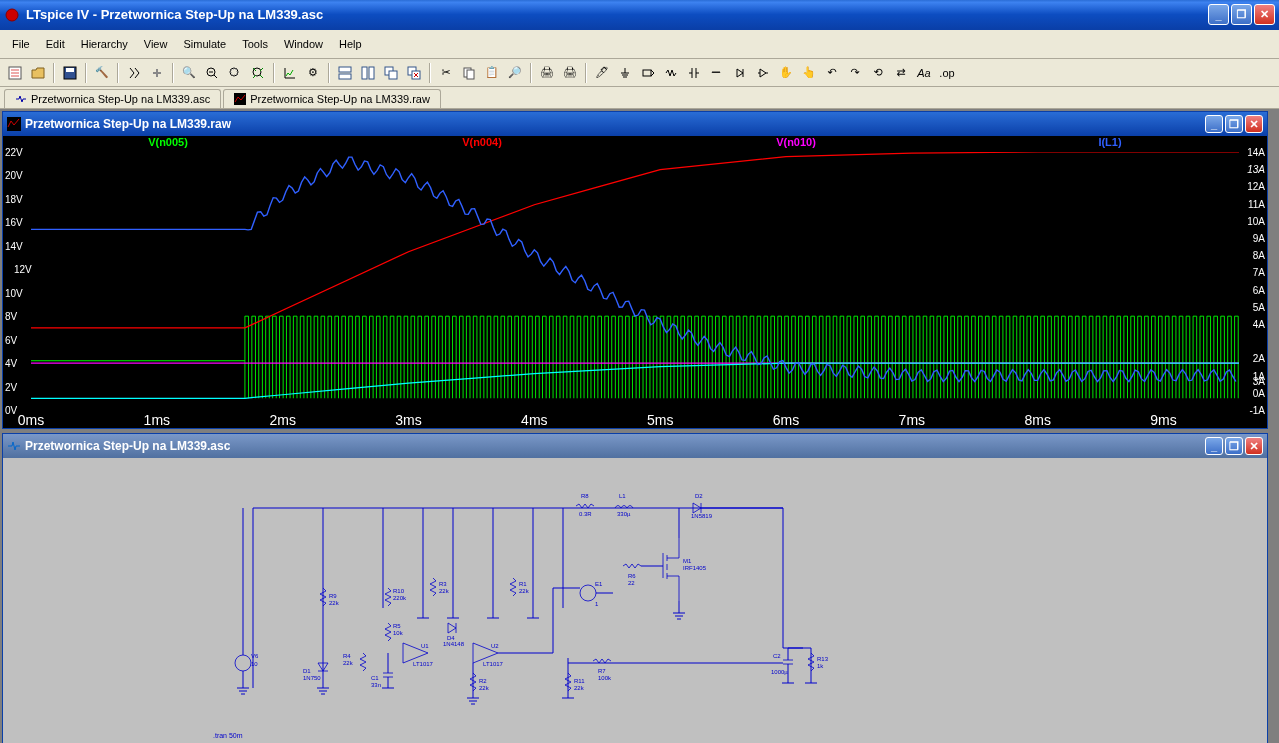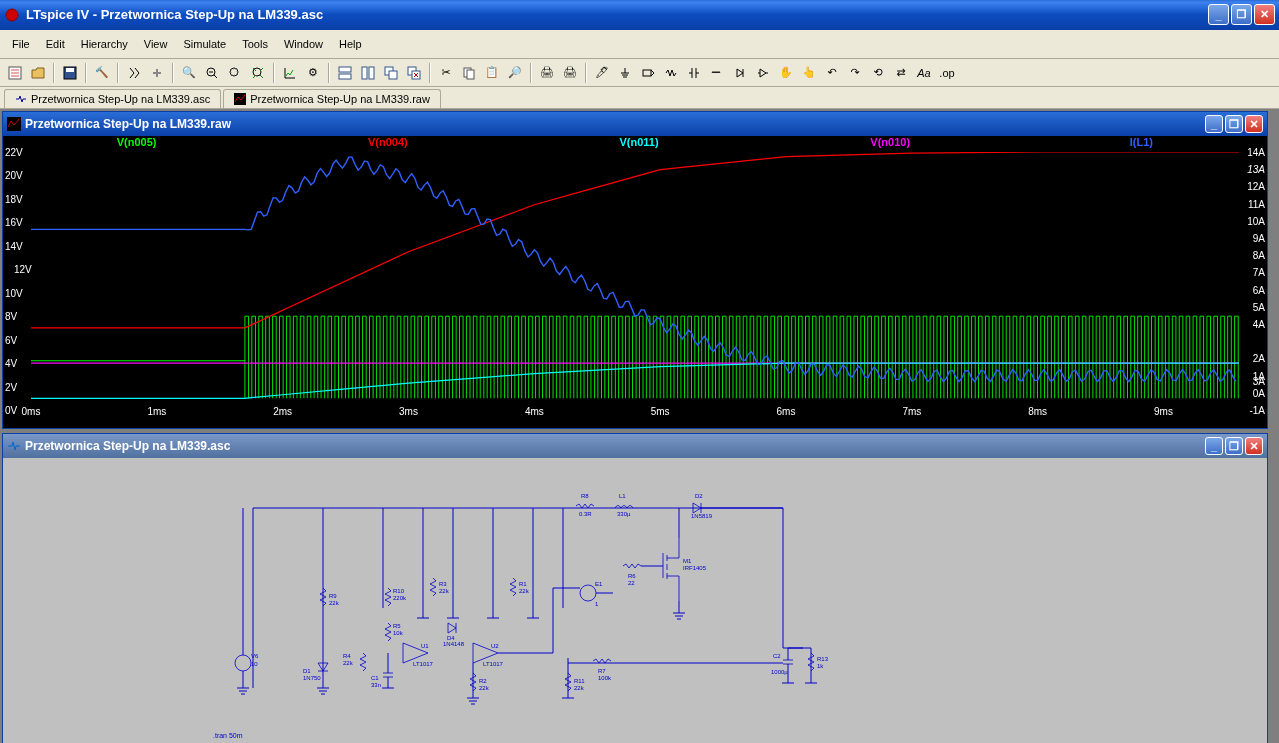--- a/index.html
+++ b/index.html
@@ -66,21 +66,21 @@
 .innerwin .winbtn { width: 18px; height: 18px; }
 
 
 .waveform { position: relative; background: #000; width: 100%; height: calc(100% - 24px); }
 .trace-labels { position: absolute; top: 0; left: 8px; right: 0; height: 16px; display: flex; font-size: 11px; font-weight: bold; }
 .trace-label { flex: 1; text-align: center; }
 .axis-left { position: absolute; left: 2px; top: 16px; bottom: 18px; width: 32px; font-size: 10px; color: #fff; }
 .axis-left div { position: absolute; left: 0; }
 .axis-right { position: absolute; right: 2px; top: 16px; bottom: 18px; width: 30px; font-size: 10px; color: #fff; text-align: right; }
 .axis-right div { position: absolute; right: 0; }
-.axis-bottom { position: absolute; left: 28px; right: 28px; bottom: 8px; height: 14px; font-size: 10px; color: #fff; }
+.axis-bottom { position: absolute; left: 28px; right: 28px; bottom: 2px; height: 14px; font-size: 14px; color: #fff; }
 .axis-bottom div { position: absolute; }
 .plot { position: absolute; left: 28px; right: 28px; top: 16px; bottom: 18px; }
 .plot svg { width: 100%; height: 100%; display: block; }
 
 
 .schematic { position: relative; background: #c0c0c0; width: 100%; height: calc(100% - 24px); overflow: hidden; }
 .schematic svg { display: block; }
 
 </style>
 </head>
@@ -289,21 +289,20 @@
       <div class="winbtns">
         <div class="winbtn">_</div>
         <div class="winbtn">❐</div>
         <div class="winbtn close">✕</div>
       </div>
     </div>
     <div class="waveform">
       <div class="trace-labels">
         <div class="trace-label" style="color:#00ff00">V(n005)</div>
         <div class="trace-label" style="color:#ff0000">V(n004)</div>
-        <div class="trace-label" style="color:#00ffff">V(n011)</div>
         <div class="trace-label" style="color:#ff00ff">V(n010)</div>
         <div class="trace-label" style="color:#3060ff">I(L1)</div>
       </div>
       <div class="axis-left" id="yaxis-left">
           <div style="top: 100%; transform: translateY(-50%);">0V</div>
           <div style="top: 90.9091%; transform: translateY(-50%);">2V</div>
           <div style="top: 81.8182%; transform: translateY(-50%);">4V</div>
           <div style="top: 72.7273%; transform: translateY(-50%);">6V</div>
           <div style="top: 63.6364%; transform: translateY(-50%);">8V</div>
           <div style="top: 54.5455%; transform: translateY(-50%);">10V</div>

